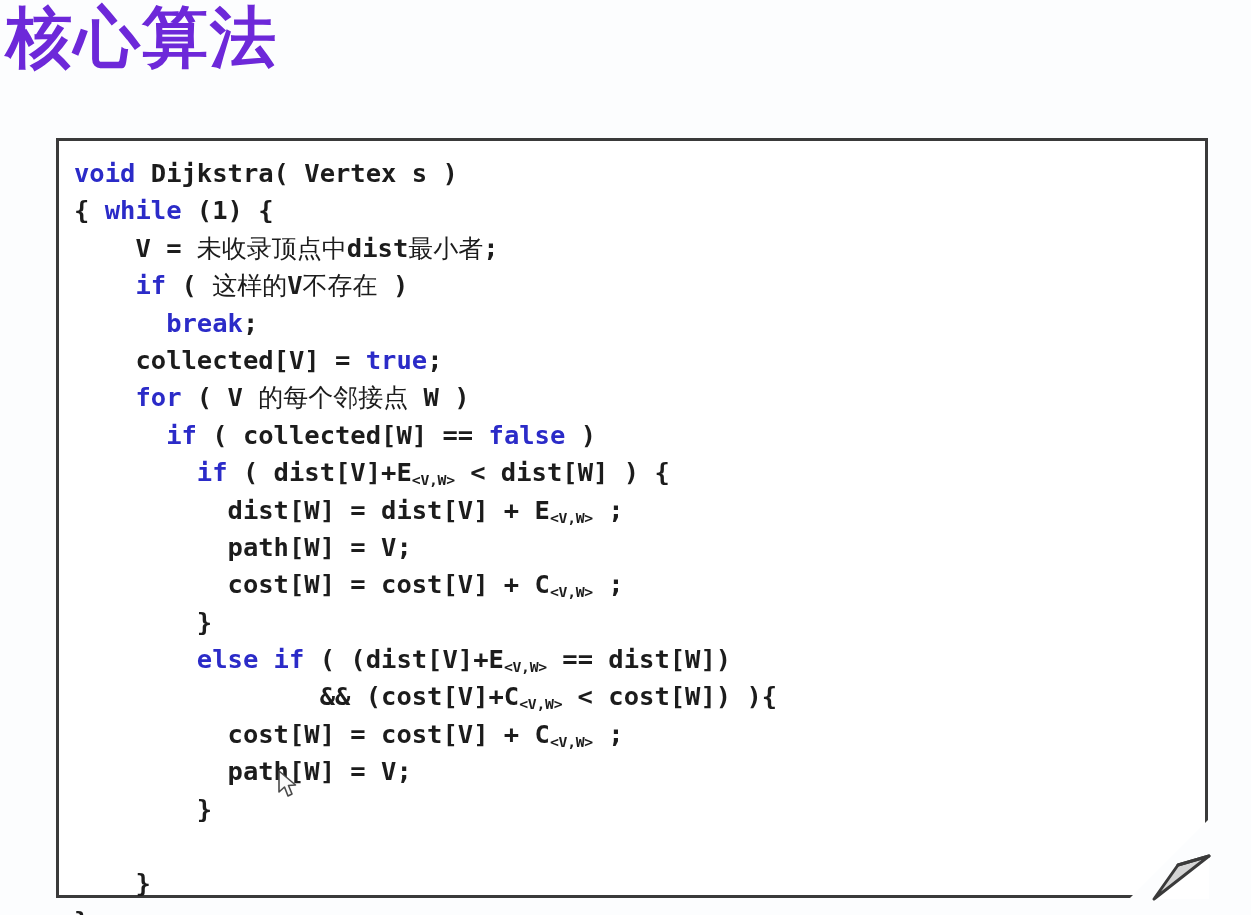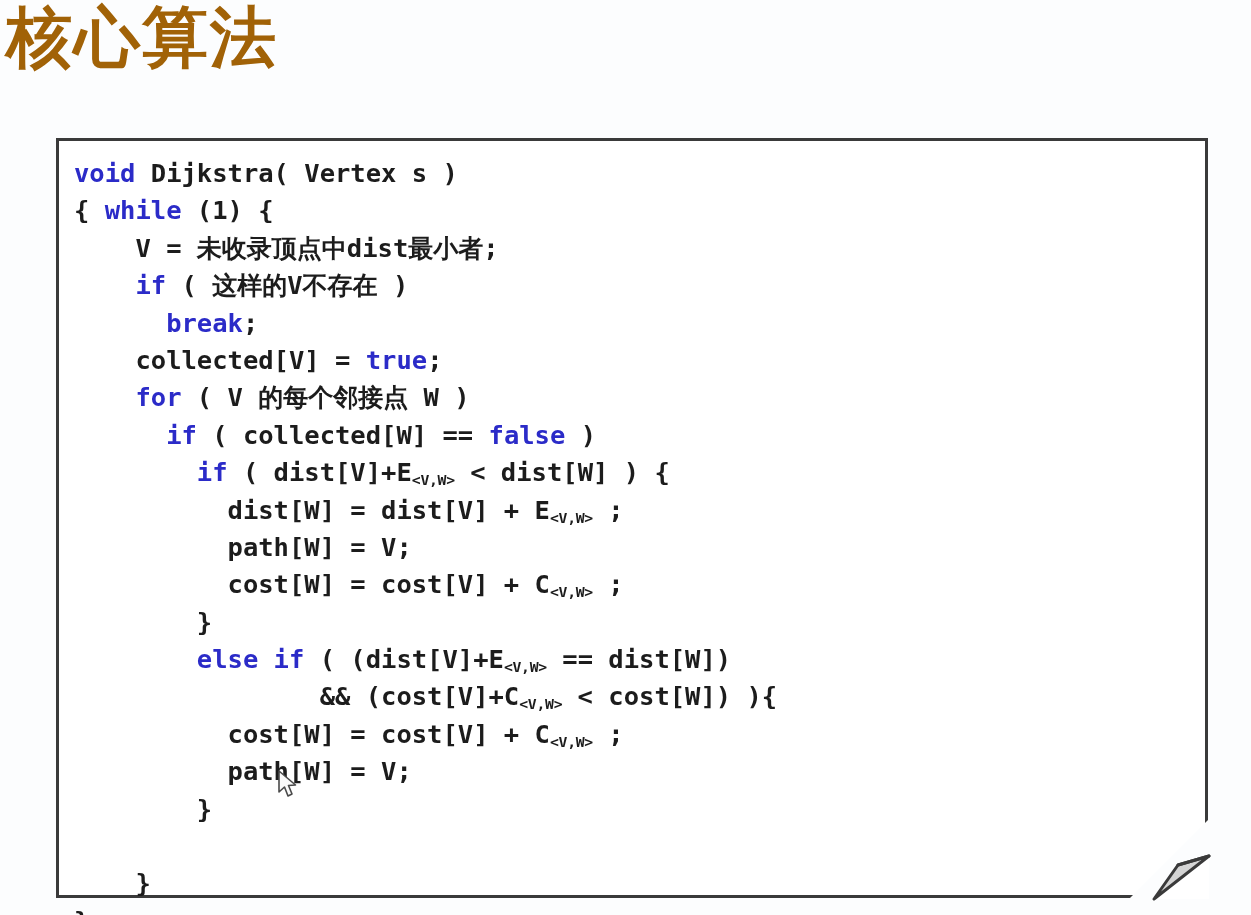--- a/index.html
+++ b/index.html
@@ -74,21 +74,21 @@
     font-weight: 700;
     line-height: 37.4px;
     color: #1c1c1c;
     white-space: pre;
     user-select: none;
   }
   .ln { display: block; height: 37.4px; white-space: pre; }
   .kw { color: #2b2bc8; }
   .cjk {
     font-family: "DejaVu Sans", sans-serif;
-    font-weight: 700;
+    font-weight: 400;
     font-size: 25px;
   }
   .sub {
     font-size: 0.58em;
     vertical-align: -0.28em;
     letter-spacing: -0.02em;
     font-weight: 700;
     text-align: center;
   }
 
@@ -98,21 +98,21 @@
     left: 277px;
     top: 770px;
     width: 22px;
     height: 30px;
     pointer-events: none;
   }
 </style>
 </head>
 <body style="background: rgb(252, 253, 254);">
 
-<div id="slide-title" style="color: #a16207;">核心算法</div>
+<div id="slide-title" style="color: #6d28d9;">核心算法</div>
 
 <div id="code-panel" style="border-color: rgb(58, 58, 58); background: rgb(255, 255, 255);"></div>
 
 <div id="code" style="color: rgb(28, 28, 28);"><span class="ln"><span class="kw" style="color: rgb(43, 43, 200);">void</span><span> Dijkstra( Vertex s )</span></span><span class="ln"><span>{ </span><span class="kw" style="color: rgb(43, 43, 200);">while</span><span> (1) {</span></span><span class="ln">    <span>V = </span><span class="cjk">未收录顶点中</span><span>dist</span><span class="cjk">最小者</span><span>;</span></span><span class="ln">    <span class="kw" style="color: rgb(43, 43, 200);">if</span><span> ( </span><span class="cjk">这样的</span><span>V</span><span class="cjk">不存在</span><span> )</span></span><span class="ln">      <span class="kw" style="color: rgb(43, 43, 200);">break</span><span>;</span></span><span class="ln">    <span>collected[V] = </span><span class="kw" style="color: rgb(43, 43, 200);">true</span><span>;</span></span><span class="ln">    <span class="kw" style="color: rgb(43, 43, 200);">for</span><span> ( V </span><span class="cjk">的每个邻接点</span><span> W )</span></span><span class="ln">      <span class="kw" style="color: rgb(43, 43, 200);">if</span><span> ( collected[W] == </span><span class="kw" style="color: rgb(43, 43, 200);">false</span><span> )</span></span><span class="ln">        <span class="kw" style="color: rgb(43, 43, 200);">if</span><span> ( dist[V]+E</span><span class="sub">&lt;V,W&gt;</span><span> &lt; dist[W] ) {</span></span><span class="ln">          <span>dist[W] = dist[V] + E</span><span class="sub">&lt;V,W&gt;</span><span> ;</span></span><span class="ln">          <span>path[W] = V;</span></span><span class="ln">          <span>cost[W] = cost[V] + C</span><span class="sub">&lt;V,W&gt;</span><span> ;</span></span><span class="ln">        <span>}</span></span><span class="ln">        <span class="kw" style="color: rgb(43, 43, 200);">else if</span><span> ( (dist[V]+E</span><span class="sub">&lt;V,W&gt;</span><span> == dist[W])</span></span><span class="ln">                <span>&amp;&amp; (cost[V]+C</span><span class="sub">&lt;V,W&gt;</span><span> &lt; cost[W]) ){</span></span><span class="ln">          <span>cost[W] = cost[V] + C</span><span class="sub">&lt;V,W&gt;</span><span> ;</span></span><span class="ln">          <span>path[W] = V;</span></span><span class="ln">        <span>}</span></span><span class="ln"></span><span class="ln">    <span>}</span></span><span class="ln"><span>}</span></span></div>
 
 <svg id="fold-corner" viewBox="0 0 84 84" xmlns="http://www.w3.org/2000/svg">
   <polygon points="79,36 79,79 24,79" fill="#ffffff" stroke="none"></polygon>
   <polygon points="79,36 24,79 48,45" fill="#d4d4d4" stroke="#3a3a3a" stroke-width="3" stroke-linejoin="round"></polygon>
   <line x1="79" y1="36" x2="48" y2="45" stroke="#3a3a3a" stroke-width="3" stroke-linecap="round"></line>
 </svg>

